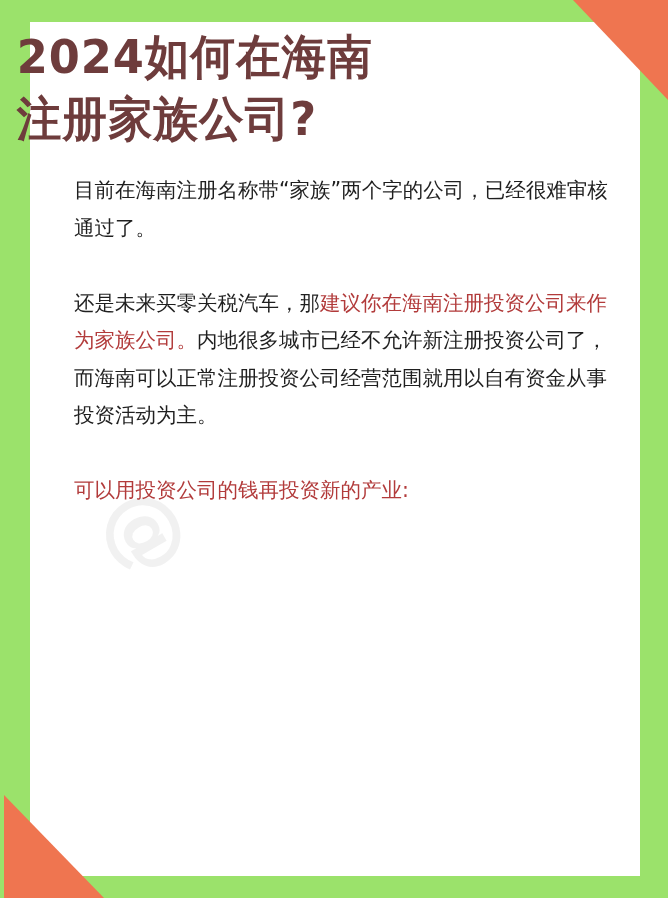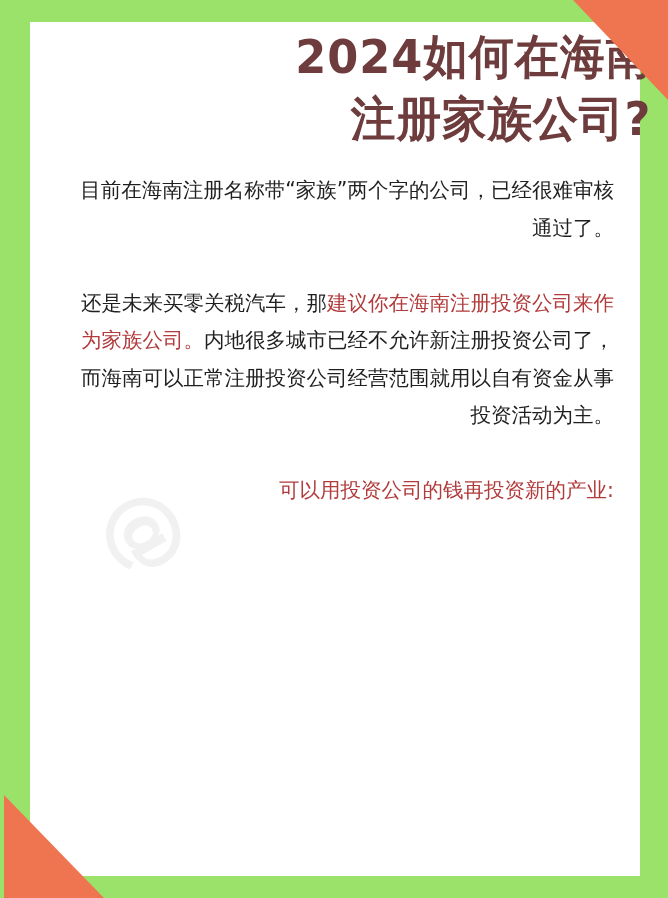--- a/index.html
+++ b/index.html
@@ -19,30 +19,30 @@
     border-bottom: 103px solid #ef7550;
     border-right: 100px solid transparent;
     z-index: 3;
   }
   .panel {
     position: absolute; left: 30px; top: 22px; width: 610px; height: 854px;
     background: #ffffff; z-index: 1;
   }
   .title {
     position: absolute; left: 0; right: 0; top: 26px; z-index: 2;
-    text-align: right; color: #6e3c3c;
+    text-align: left; color: #6e3c3c;
     font-family: "DejaVu Sans", sans-serif; font-weight: bold;
     font-size: 47px; line-height: 62px; letter-spacing: 1px;
   }
   .title div { transform: scaleX(0.95); }
   .body {
     position: absolute; left: 74px; top: 172px; width: 540px; z-index: 2;
     font-size: 20.5px; line-height: 37.5px; color: #1f1f1f;
   }
-  .para { margin: 0; text-align: right; }
+  .para { margin: 0; }
   .gap { height: 37.5px; }
   .hl { color: #b23b3b; }
   .watermark {
     position: absolute; left: 170px; top: 470px; z-index: 2;
     font-size: 84px; color: rgba(180,180,180,0.18); font-weight: bold;
     transform: rotate(60deg); transform-origin: left top; white-space: nowrap;
     pointer-events: none;
   }
 </style>
 </head>

